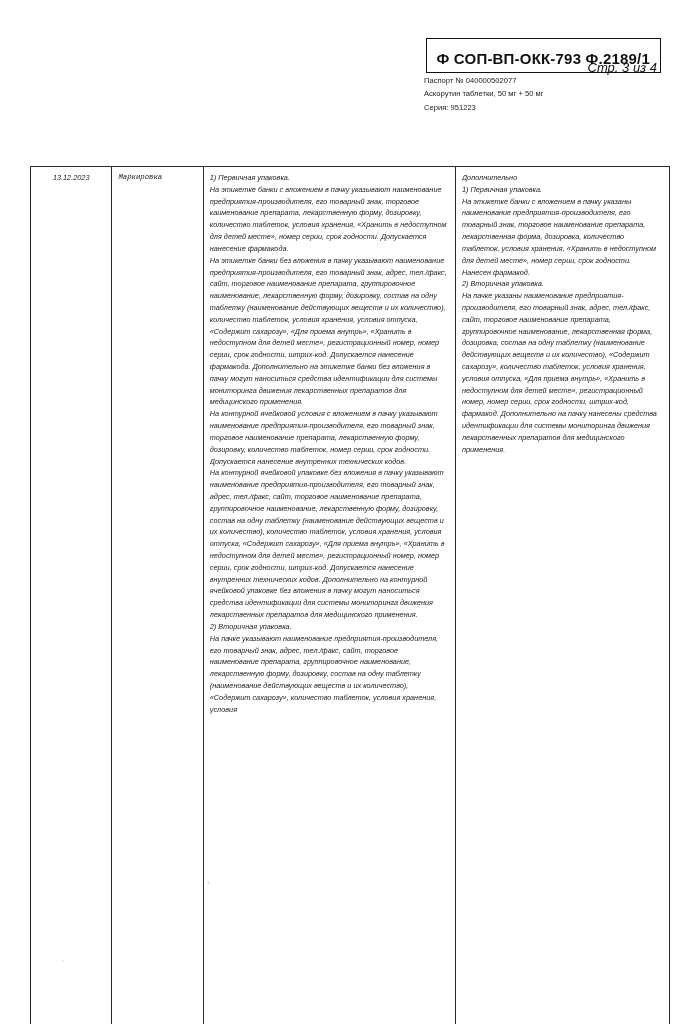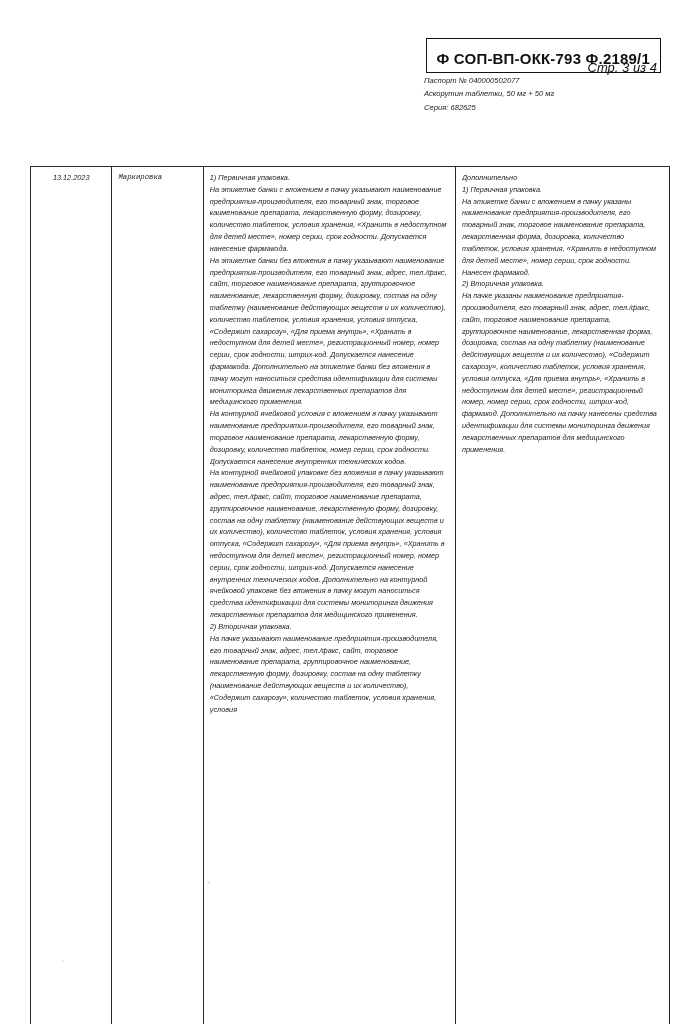--- a/index.html
+++ b/index.html
@@ -47,21 +47,20 @@
   .doc-meta {
     position: absolute;
     top: 74px;
     left: 424px;
     font-size: 7.6px;
     line-height: 1.75;
     color: #1a1a1a;
   }
   .doc-meta div {
     white-space: nowrap;
-    font-style: italic;
   }
 
   
   .table-wrap {
     position: absolute;
     top: 128px;
     left: 30px;
     width: 640px;
     height: 860px;
   }
@@ -124,21 +123,21 @@
 
   <div class="header-box">
     <span>Ф СОП-ВП-ОКК-793 Ф.2189/1</span>
   </div>
 
   <div class="header-page">Стр. 3 из 4</div>
 
   <div class="doc-meta">
     <div>Паспорт № 040000502077</div>
     <div>Аскорутин таблетки, 50 мг + 50 мг</div>
-    <div>Серия: 682625</div>
+    <div>Серия: 951223</div>
   </div>
 
   <div class="table-wrap">
     <table class="sop">
       <tbody>
           <tr>
         <td class="col-date">
           <span>13.12.2023</span>
         </td>
         <td class="col-stage">

